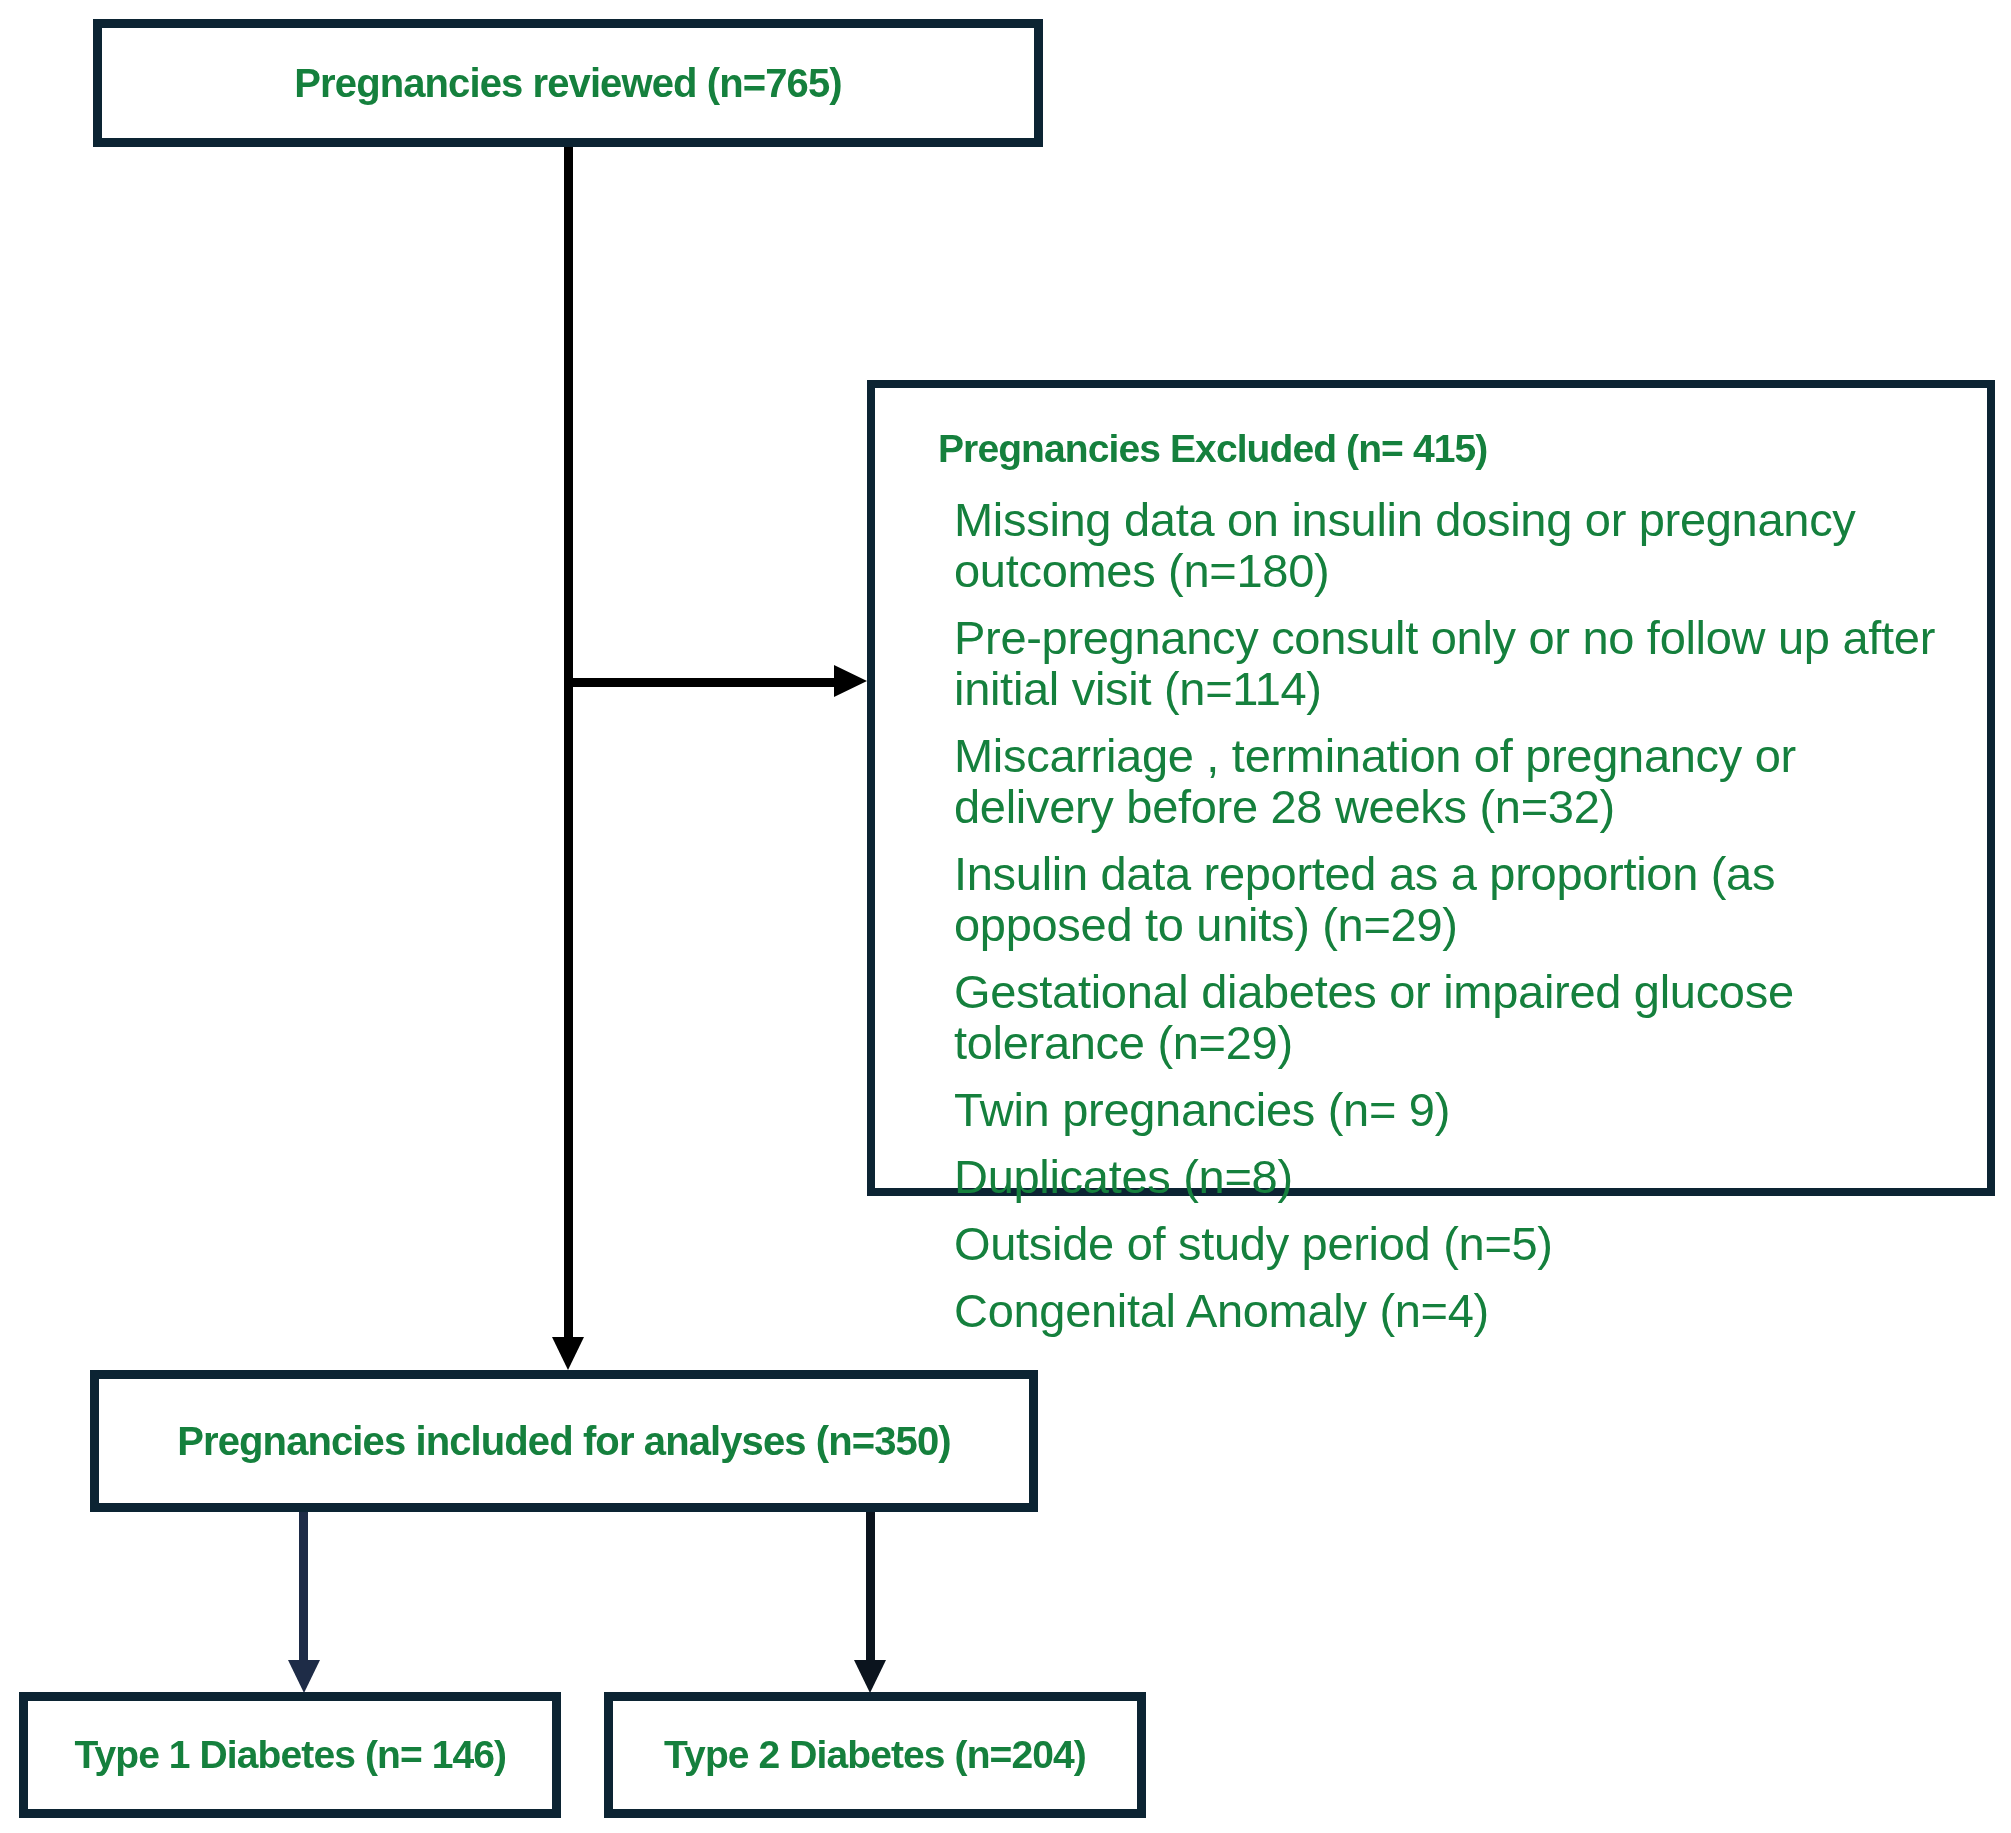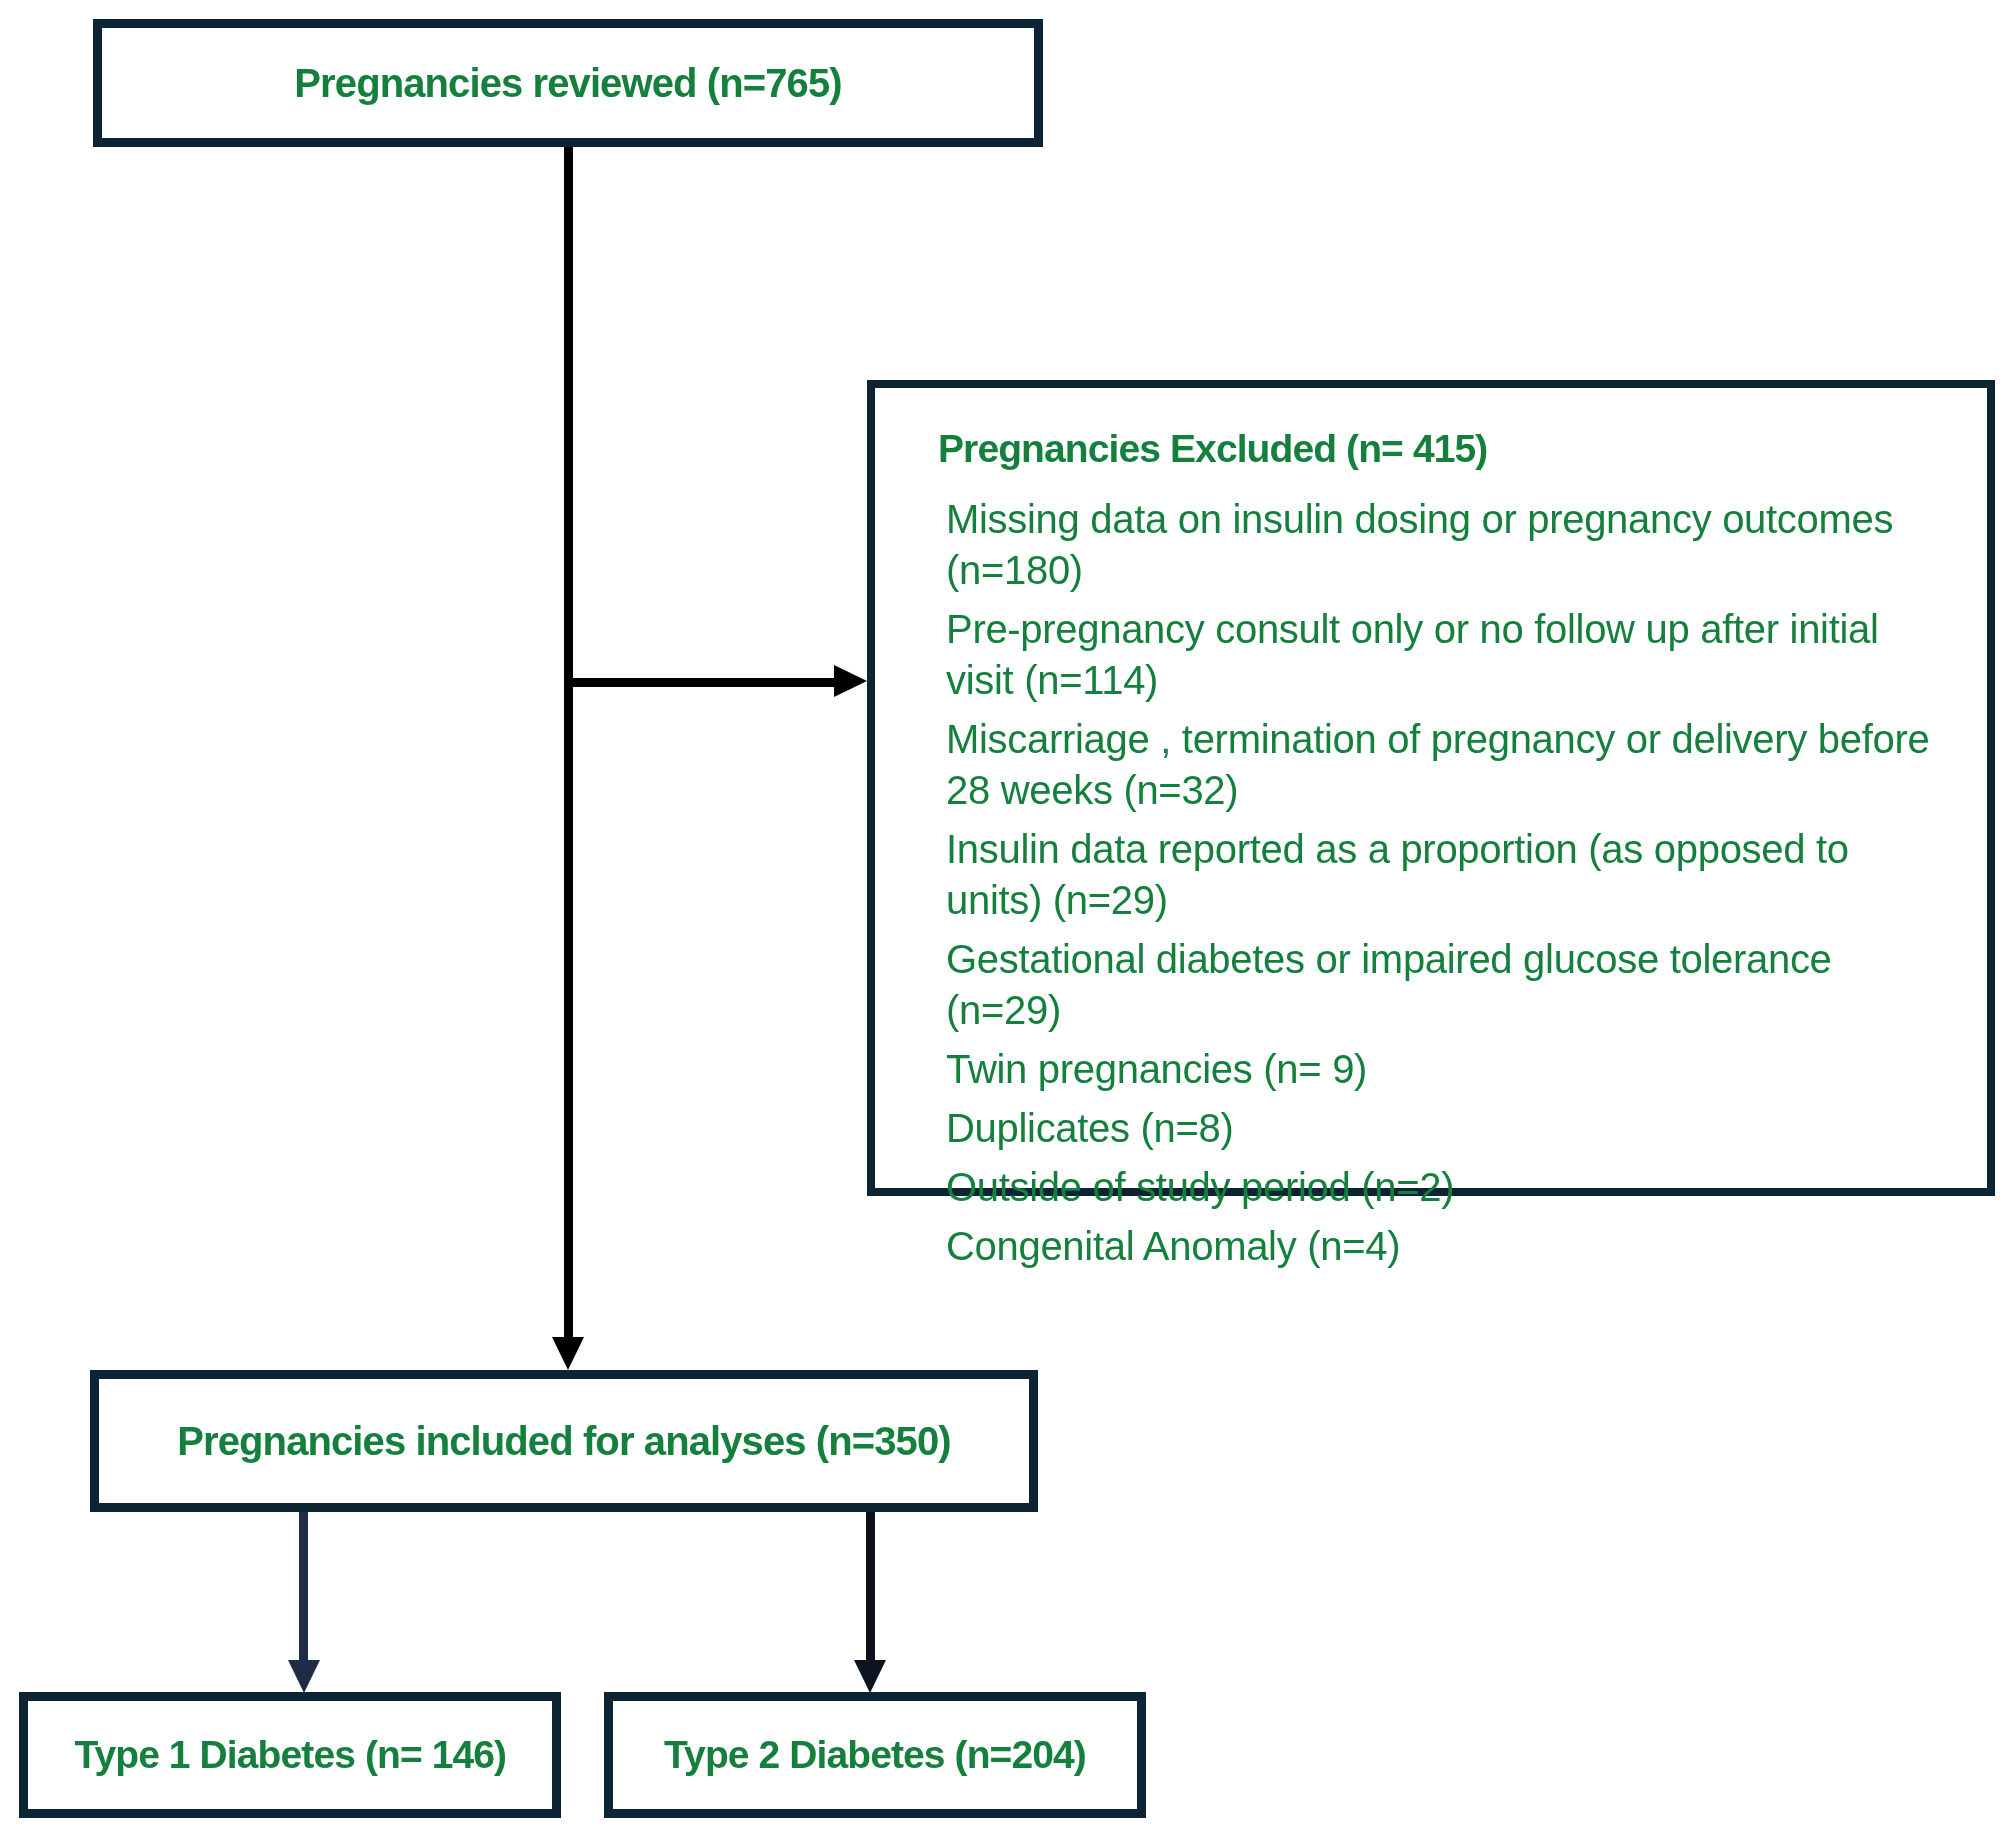--- a/index.html
+++ b/index.html
@@ -45,24 +45,24 @@
     left: 867px; top: 380px; width: 1128px; height: 816px;
     padding: 39px 26px 8px 63px;
   }
   #excluded-title {
     font-weight: 700;
     font-size: 39px;
     letter-spacing: -0.9px;
     margin: 0 0 23px 0;
   }
   .excluded-item {
-    font-size: 40px;
+    font-size: 47px;
     line-height: 51px;
     letter-spacing: -0.3px;
-    margin: 8px;
+    margin: 16px;
   }
   #included-box { left: 90px; top: 1370px; width: 948px; height: 142px; border-width: 9.7px; }
   #type1-box    { left: 19.3px;  top: 1692px; width: 542px;  height: 126px; border-width: 9.7px; }
   #type2-box    { left: 604px; top: 1692px; width: 542px;  height: 126px; border-width: 9.7px; }
 
   .connector-line {
     position: absolute;
     background: #000000;
   }
   .arrow-head {
@@ -119,21 +119,21 @@
 
   <div id="excluded-box" class="box">
     <p id="excluded-title">Pregnancies Excluded  (n= 415)</p>
     <p class="excluded-item">Missing data on insulin dosing or pregnancy outcomes (n=180)</p>
     <p class="excluded-item">Pre-pregnancy consult only or no follow up after initial visit (n=114)</p>
     <p class="excluded-item">Miscarriage , termination of pregnancy or delivery before 28 weeks  (n=32)</p>
     <p class="excluded-item">Insulin data reported as a proportion (as opposed to units) (n=29)</p>
     <p class="excluded-item">Gestational diabetes or impaired glucose tolerance (n=29)</p>
     <p class="excluded-item">Twin pregnancies (n= 9)</p>
     <p class="excluded-item">Duplicates (n=8)</p>
-    <p class="excluded-item">Outside of study period  (n=2)</p>
+    <p class="excluded-item">Outside of study period  (n=5)</p>
     <p class="excluded-item">Congenital Anomaly  (n=4)</p>
   </div>
 
   <div id="included-box" class="box center-label">
     <span class="title-text">Pregnancies included for analyses (n=350)</span>
   </div>
 
   <div id="type1-line" class="connector-line"></div>
   <div id="type1-arrowhead" class="arrow-head"></div>
   <div id="type2-line" class="connector-line"></div>

